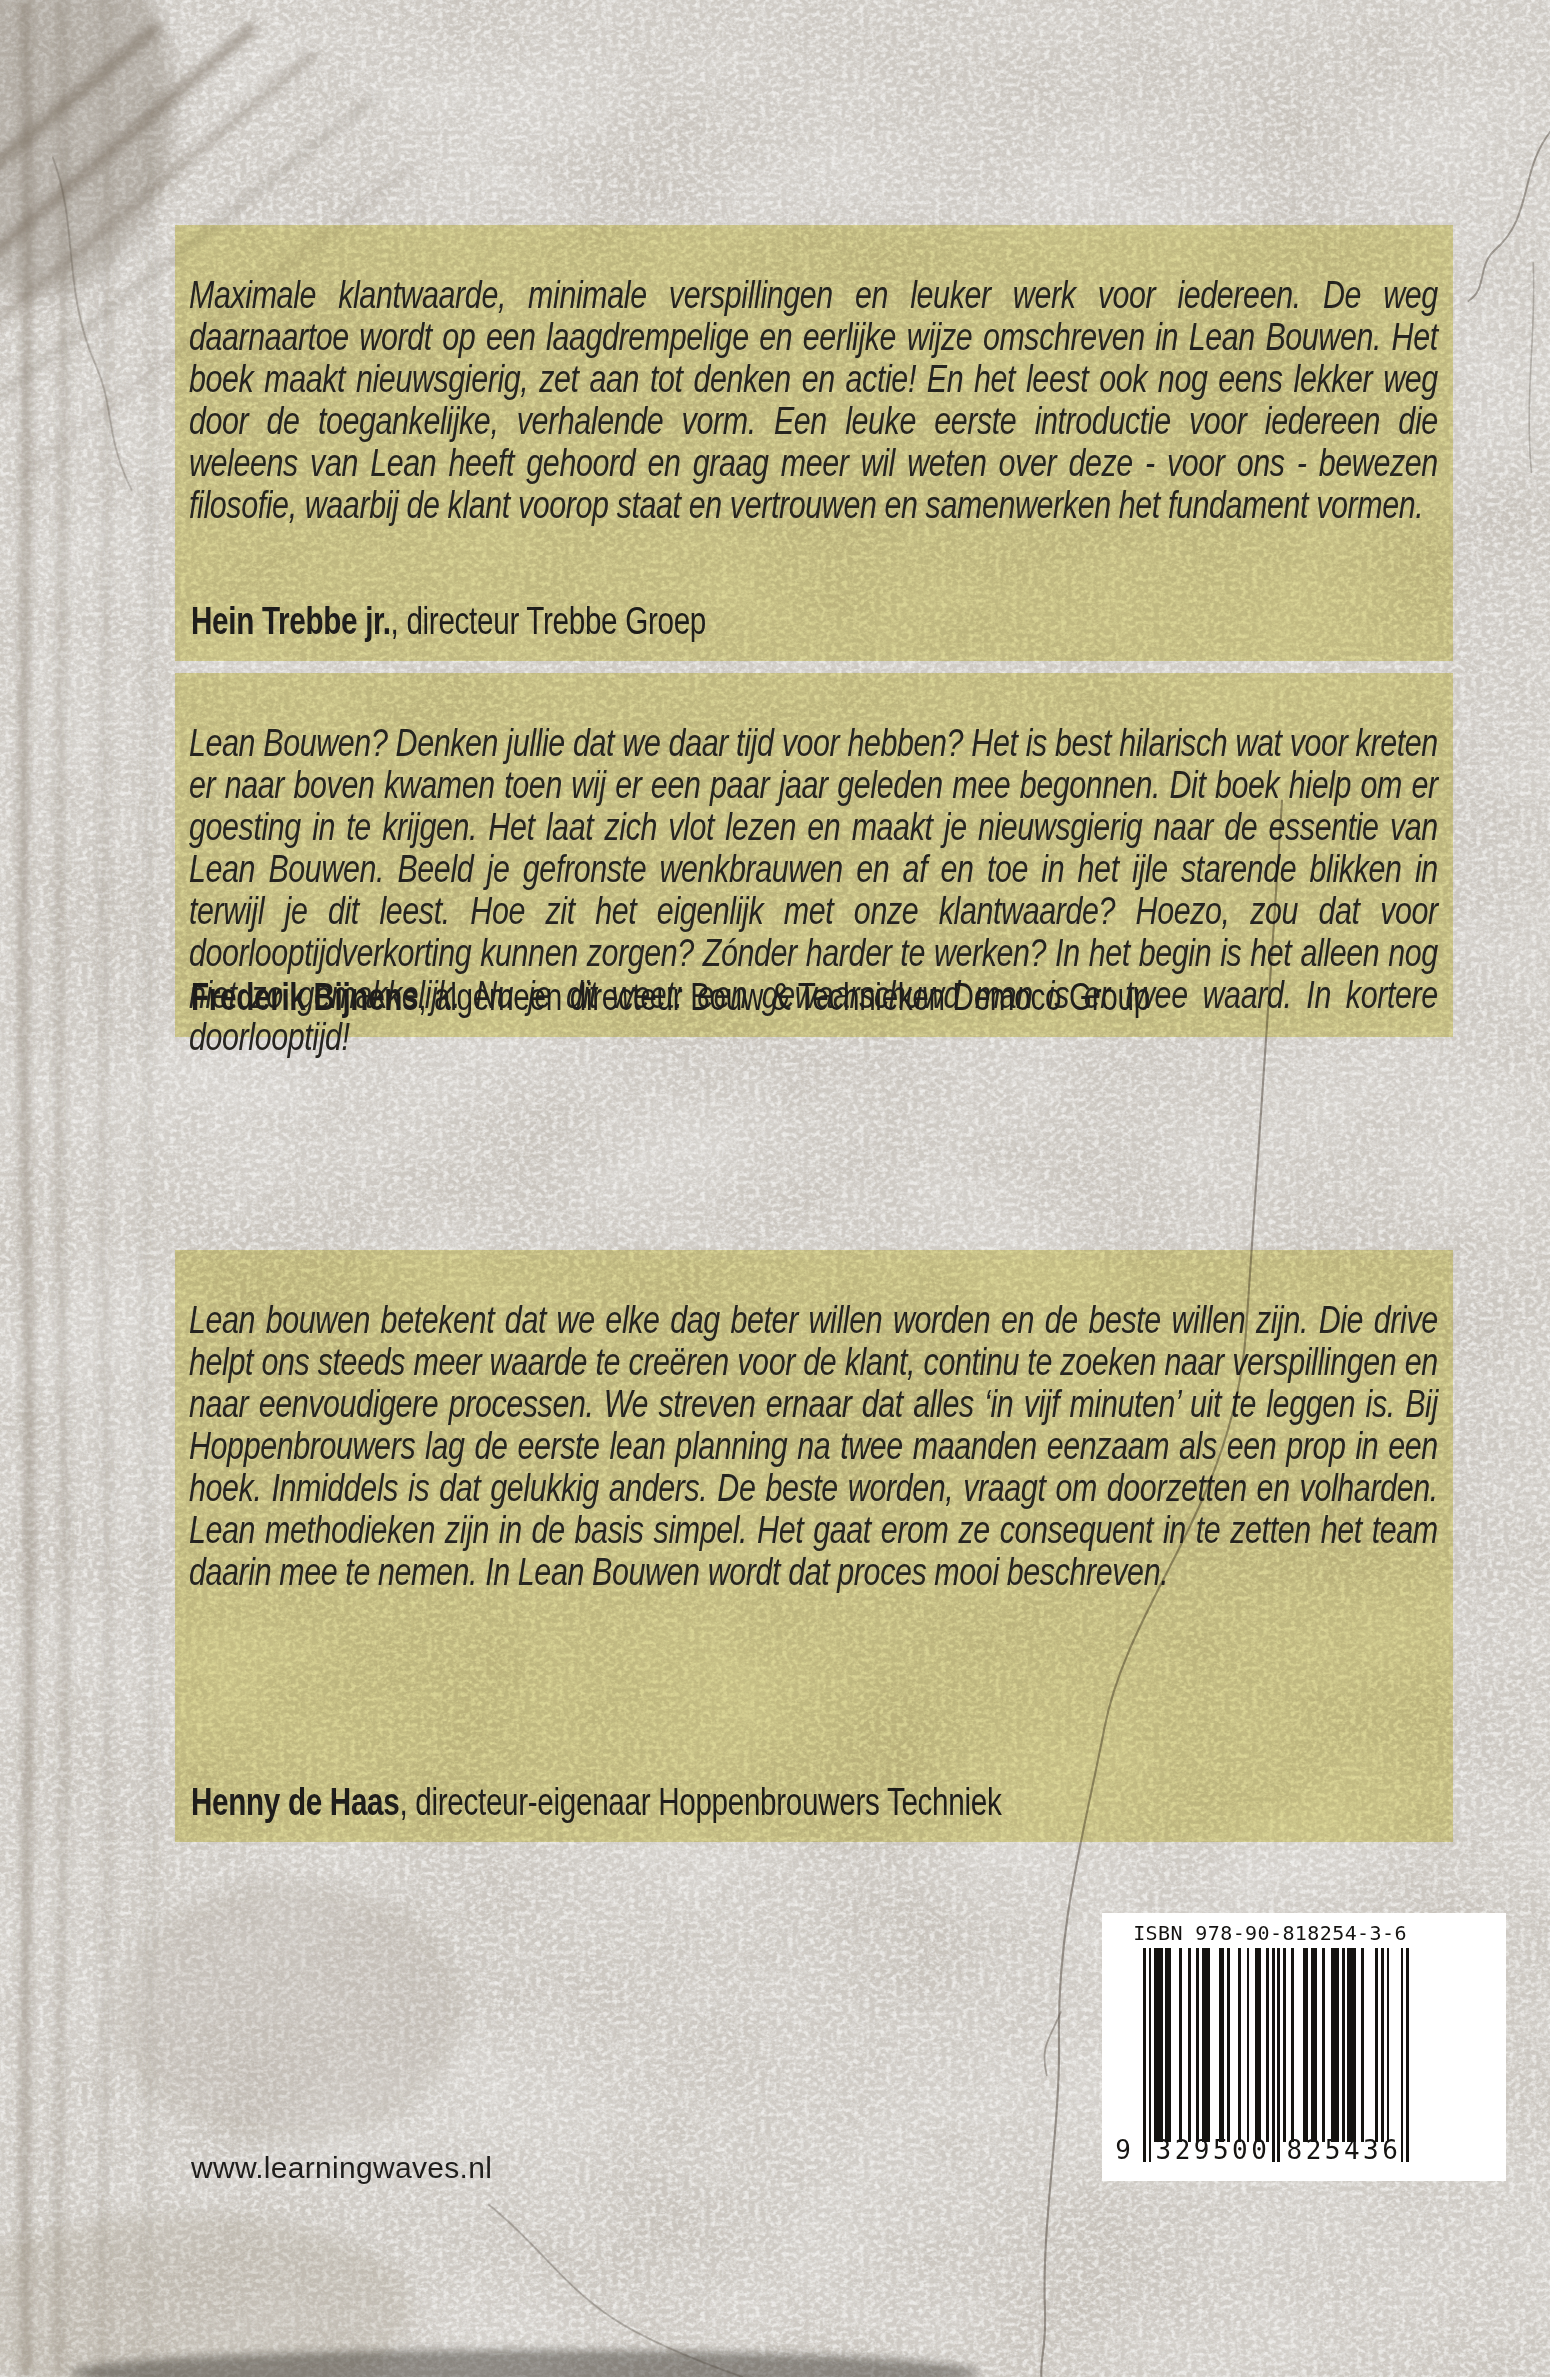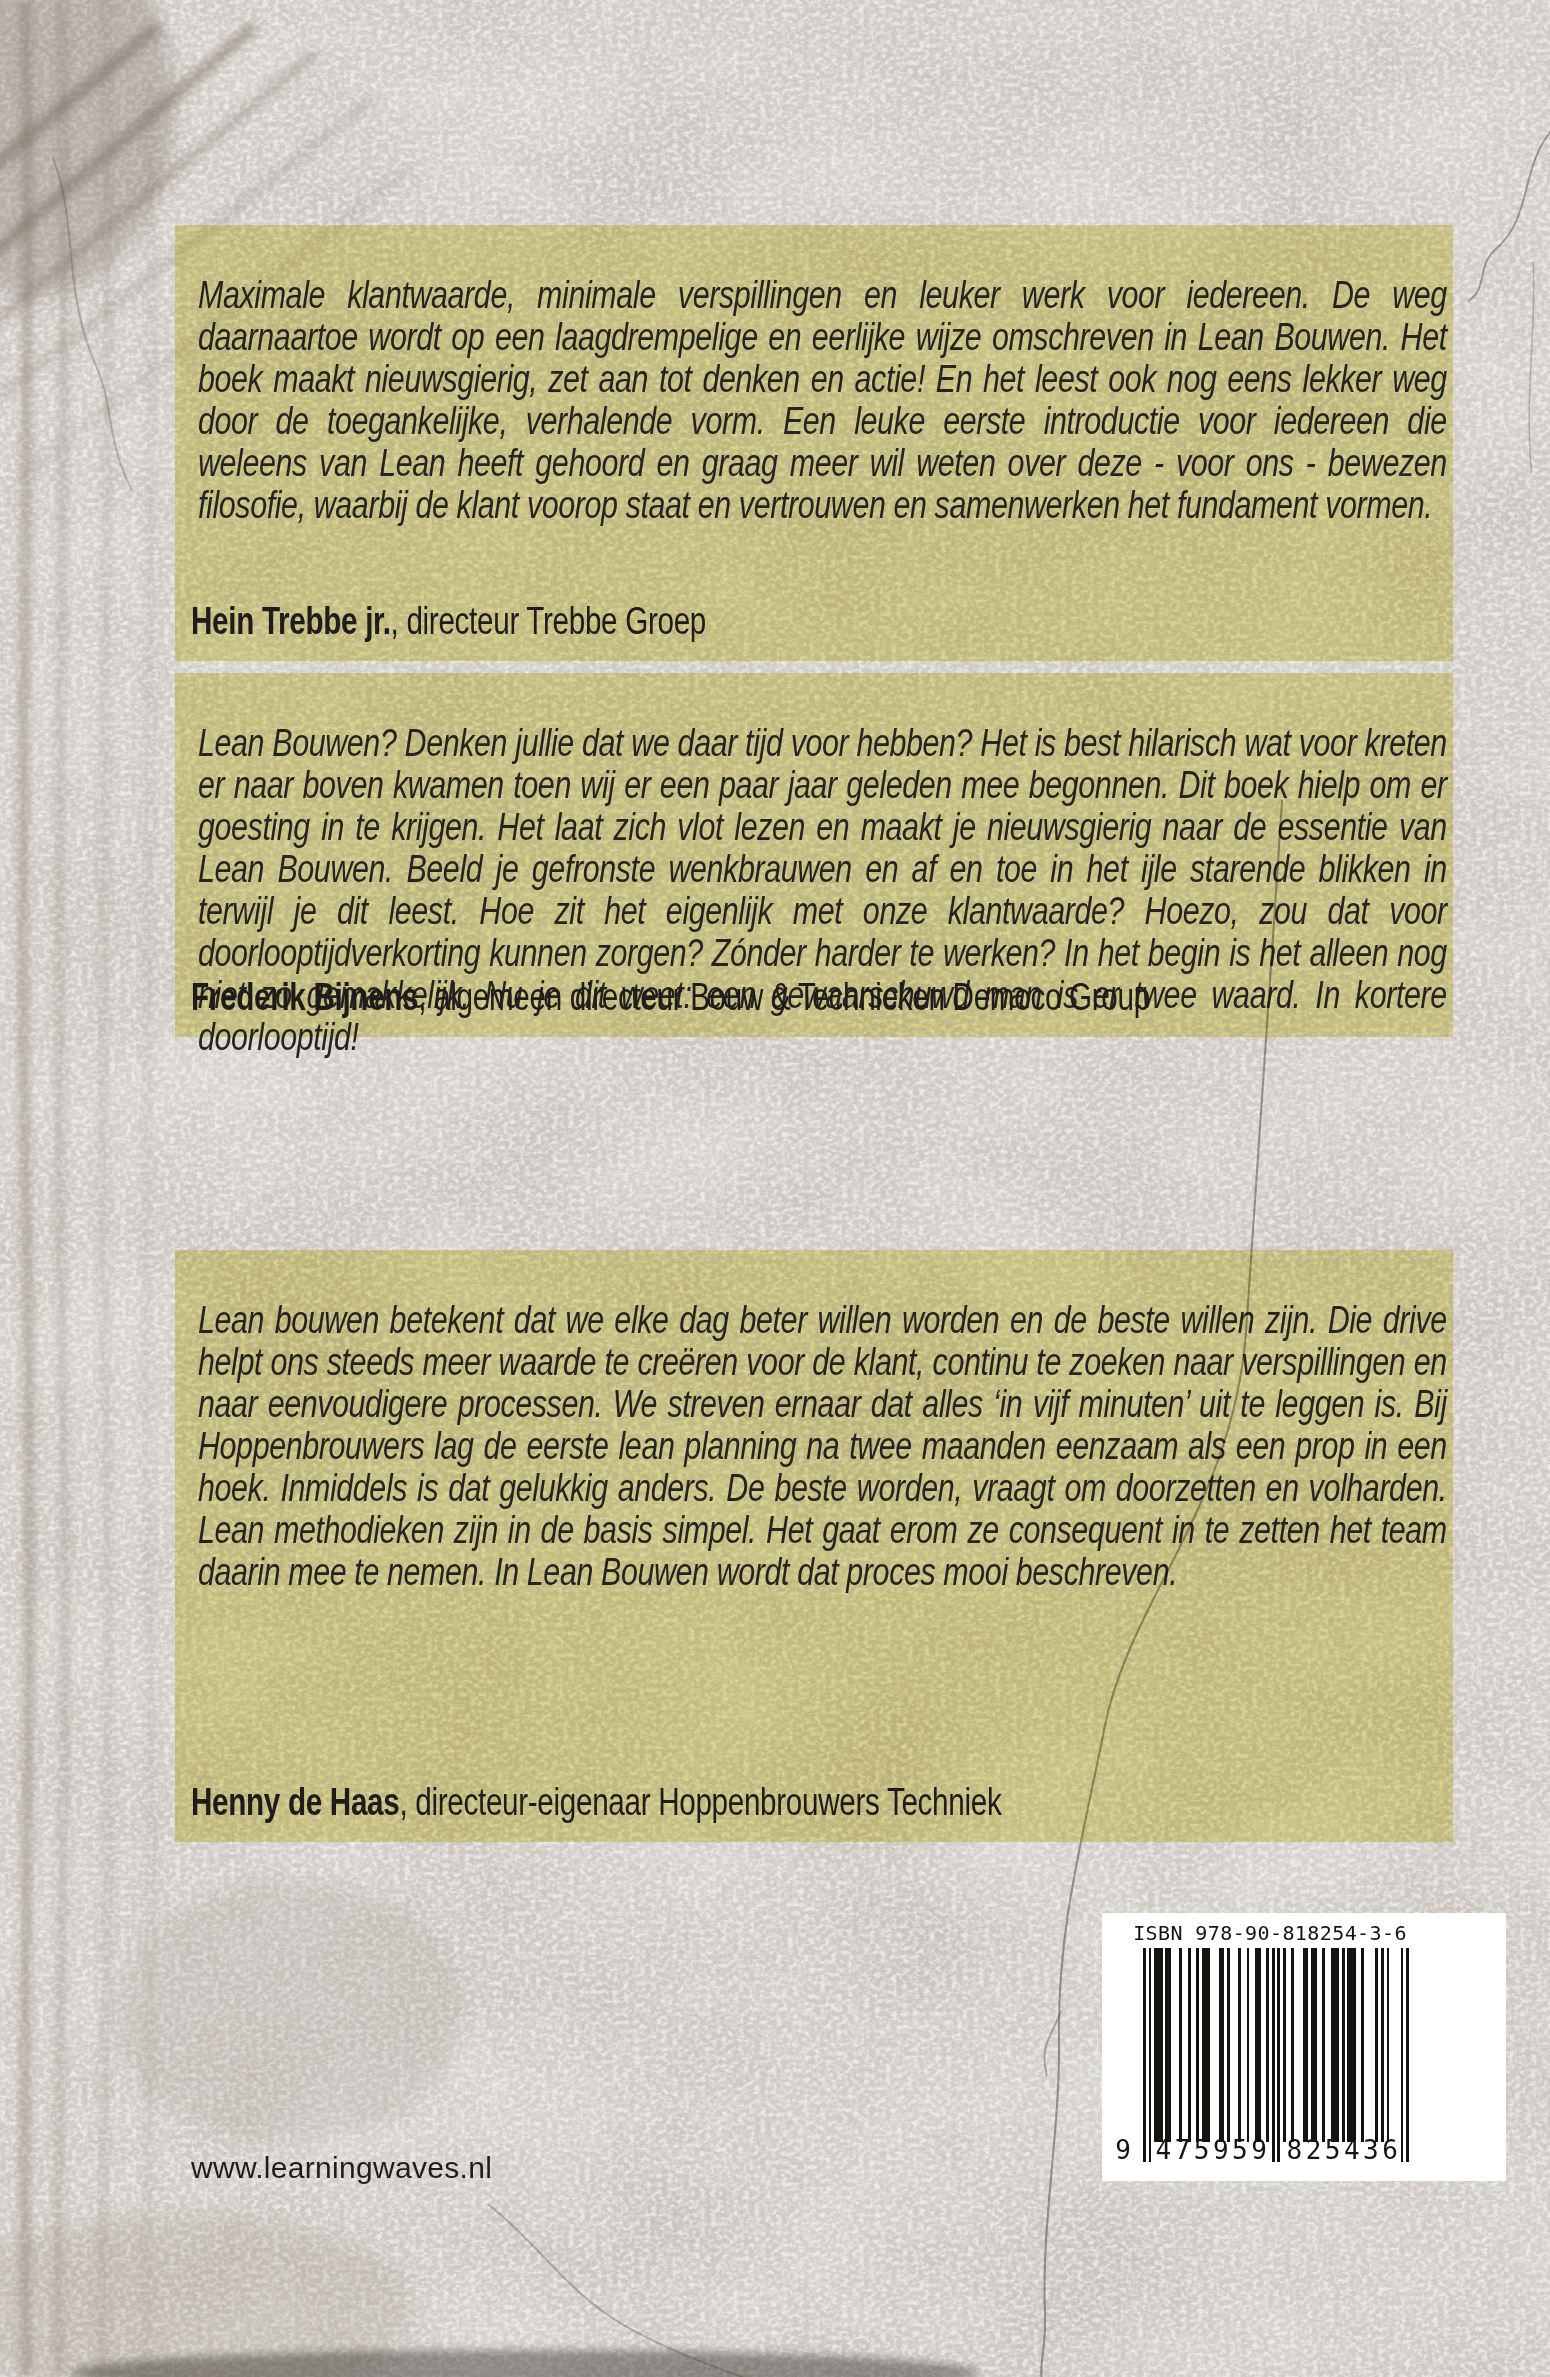--- a/index.html
+++ b/index.html
@@ -6,21 +6,21 @@
   body{
     width:1551px;height:2377px;position:relative;overflow:hidden;
     background:var(--bg,#dedbd7);
     font-family:"Liberation Sans",sans-serif;
   }
   .texture{position:absolute;left:0;top:0;width:1551px;height:2377px;display:block}
   .quote-block{
     position:absolute;left:175px;width:1278px;box-sizing:border-box;
     background:var(--highlight,#ece7a6);
     mix-blend-mode:multiply;
-    padding:49px 23px 21px;
+    padding:49px 14px 21px;
   }
   #block1{top:225px;height:436px}
   #block2{top:673px;height:364px}
   #block3{top:1250px;height:592px}
   .quote{
     margin:0;font-style:italic;font-weight:400;
     font-size:39px;line-height:42px;letter-spacing:-0.5px;
     color:var(--text,#2b2a26);
     text-align:justify;
     width:1601px;transform:scaleX(0.78);transform-origin:0 0;
@@ -165,16 +165,16 @@
       <rect x="227.20" y="0" width="3.20" height="221" fill="#141310"></rect>
       <rect x="233.60" y="0" width="9.60" height="221" fill="#141310"></rect>
       <rect x="249.60" y="0" width="3.20" height="221" fill="#141310"></rect>
       <rect x="265.60" y="0" width="3.20" height="221" fill="#141310"></rect>
       <rect x="272.00" y="0" width="3.20" height="221" fill="#141310"></rect>
       <rect x="278.40" y="0" width="3.20" height="221" fill="#141310"></rect>
       <rect x="294.40" y="0" width="3.20" height="244" fill="#141310"></rect>
       <rect x="300.80" y="0" width="3.20" height="244" fill="#141310"></rect>
     </svg>
   <div class="bc-digit" id="bcd0">9</div>
-  <div class="bc-digit" id="bcd1">475959</div>
+  <div class="bc-digit" id="bcd1">329500</div>
   <div class="bc-digit" id="bcd2">825436</div>
 </div>
 
 
 </body></html>

